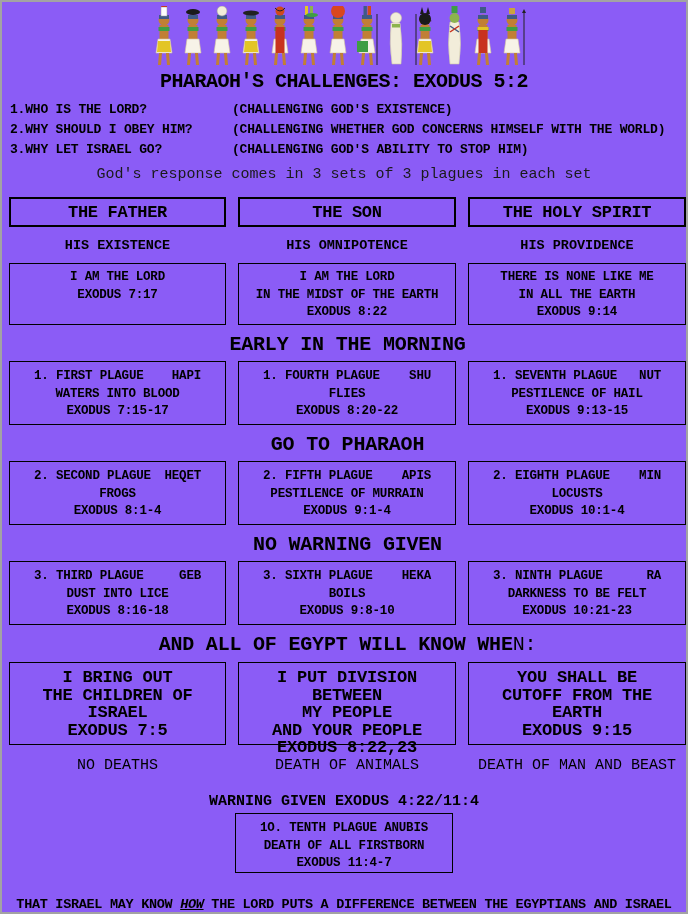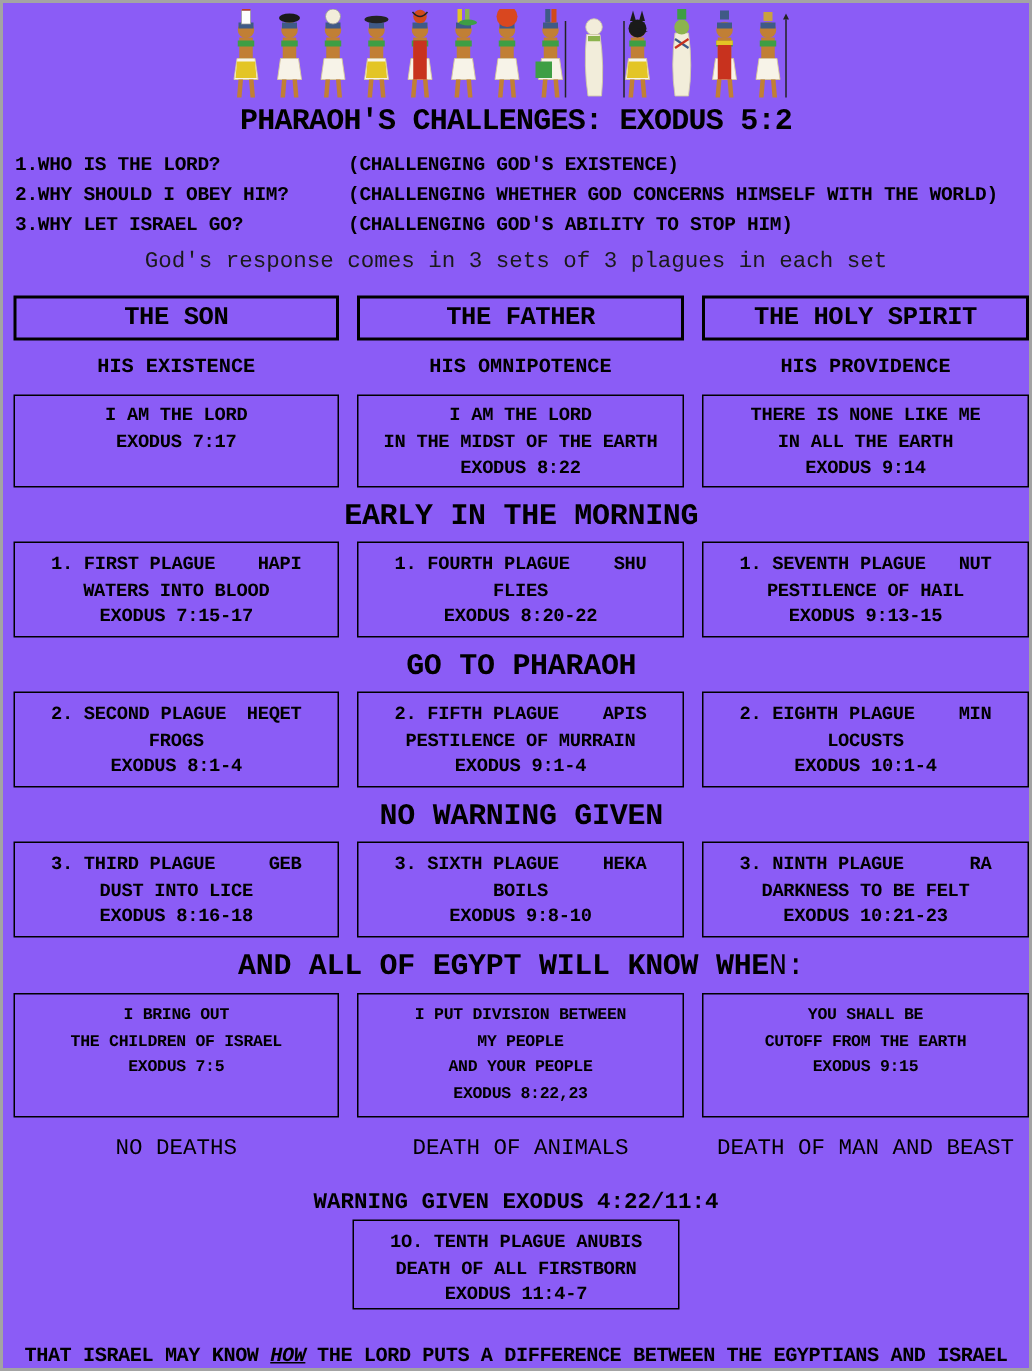--- a/index.html
+++ b/index.html
@@ -43,21 +43,21 @@
   .sech .tail-normal { font-weight:400; }
   .pbox {
     border:1.5px solid #000; height:64px; margin-top:7px;
     padding:6px 24px 0; font-weight:bold; font-size:12.5px;
     line-height:17.5px; letter-spacing:-0.2px;
   }
   .pline1 { display:flex; justify-content:space-between; }
   .pcenter { text-align:center; }
   .kbox {
     border:1.5px solid #000; height:83px; margin-top:8px;
-    padding:6px 8px 12px; font-weight:bold; font-size:11px;
+    padding:6px 8px 12px; font-weight:bold; font-size:17px;
     line-height:17.5px; text-align:center; letter-spacing:-0.2px;
     white-space:pre-line;
   }
   .dlabel { text-align:center; font-size:15px; margin-top:11px; line-height:19px; }
   .warnhead { text-align:center; font-weight:bold; font-size:15px; margin-top:18px; line-height:18px; }
   .tenthwrap { display:flex; justify-content:center; }
   .tenth { width:218px; height:60px; margin-top:2px; }
   .footer {
     text-align:center; font-weight:bold; font-size:13.5px;
     margin-top:23px; line-height:18px; letter-spacing:-0.3px; white-space:nowrap;
@@ -187,22 +187,22 @@
     <div class="qrow">
       <span class="q">3.WHY LET ISRAEL GO?</span>
       <span class="n">(CHALLENGING GOD'S ABILITY TO STOP HIM)</span>
     </div>
   </div>
 
   <div class="response">God's response comes in 3 sets of 3 plagues in each set</div>
 
   <div class="grid">
 
+    <div class="colhead">THE FATHER</div>
     <div class="colhead">THE SON</div>
-    <div class="colhead">THE FATHER</div>
     <div class="colhead">THE HOLY SPIRIT</div>
 
     <div class="attr">HIS EXISTENCE</div>
     <div class="attr">HIS OMNIPOTENCE</div>
     <div class="attr">HIS PROVIDENCE</div>
 
     <div class="vbox">I AM THE LORD
 EXODUS 7:17</div>
     <div class="vbox">I AM THE LORD
 IN THE MIDST OF THE EARTH

